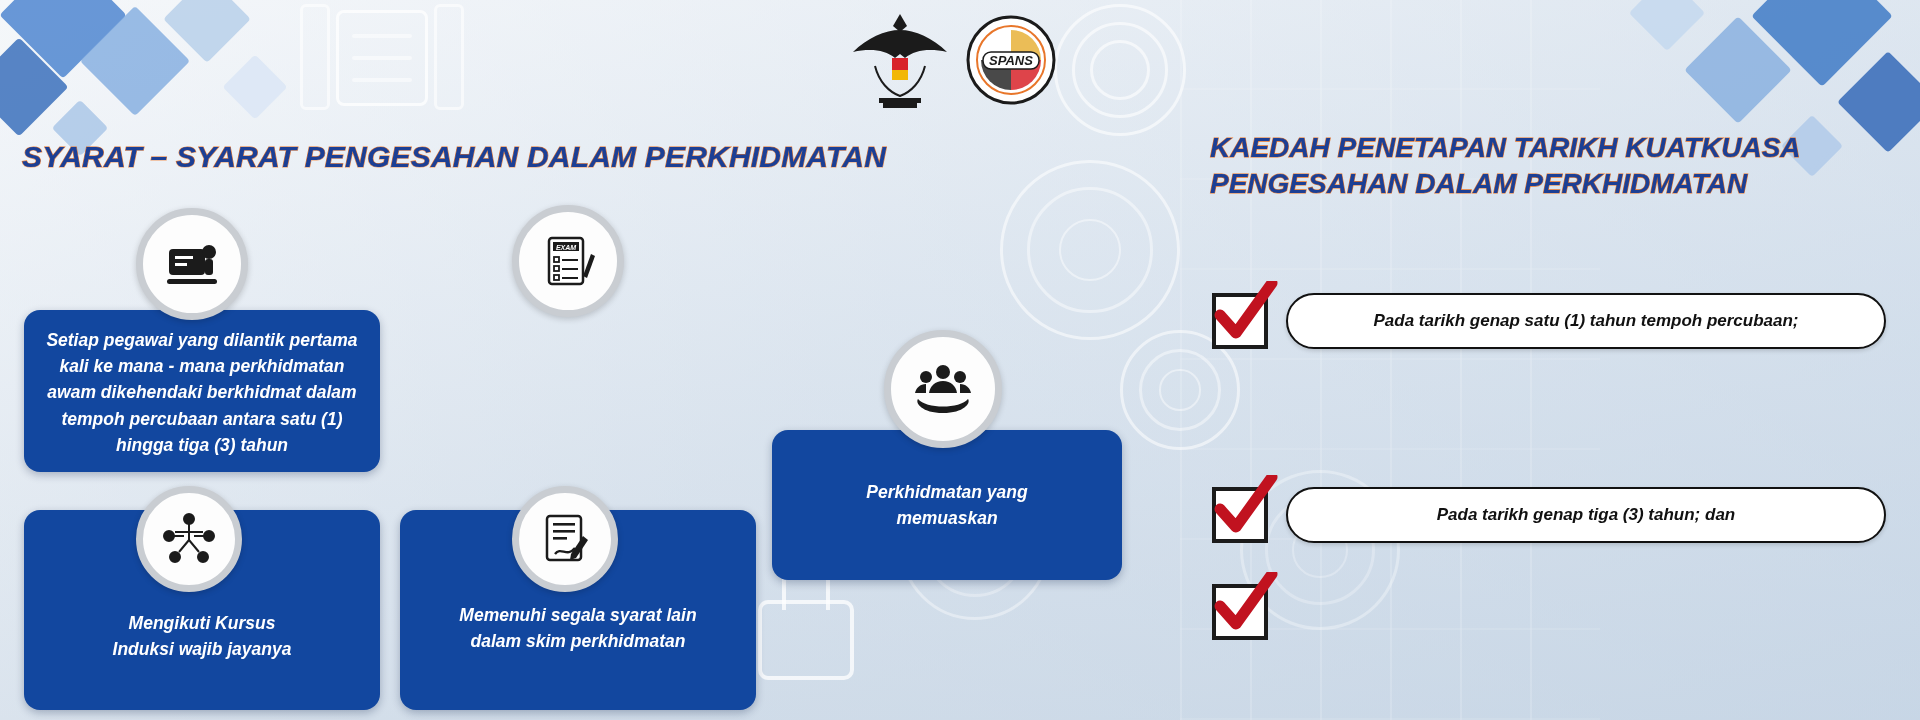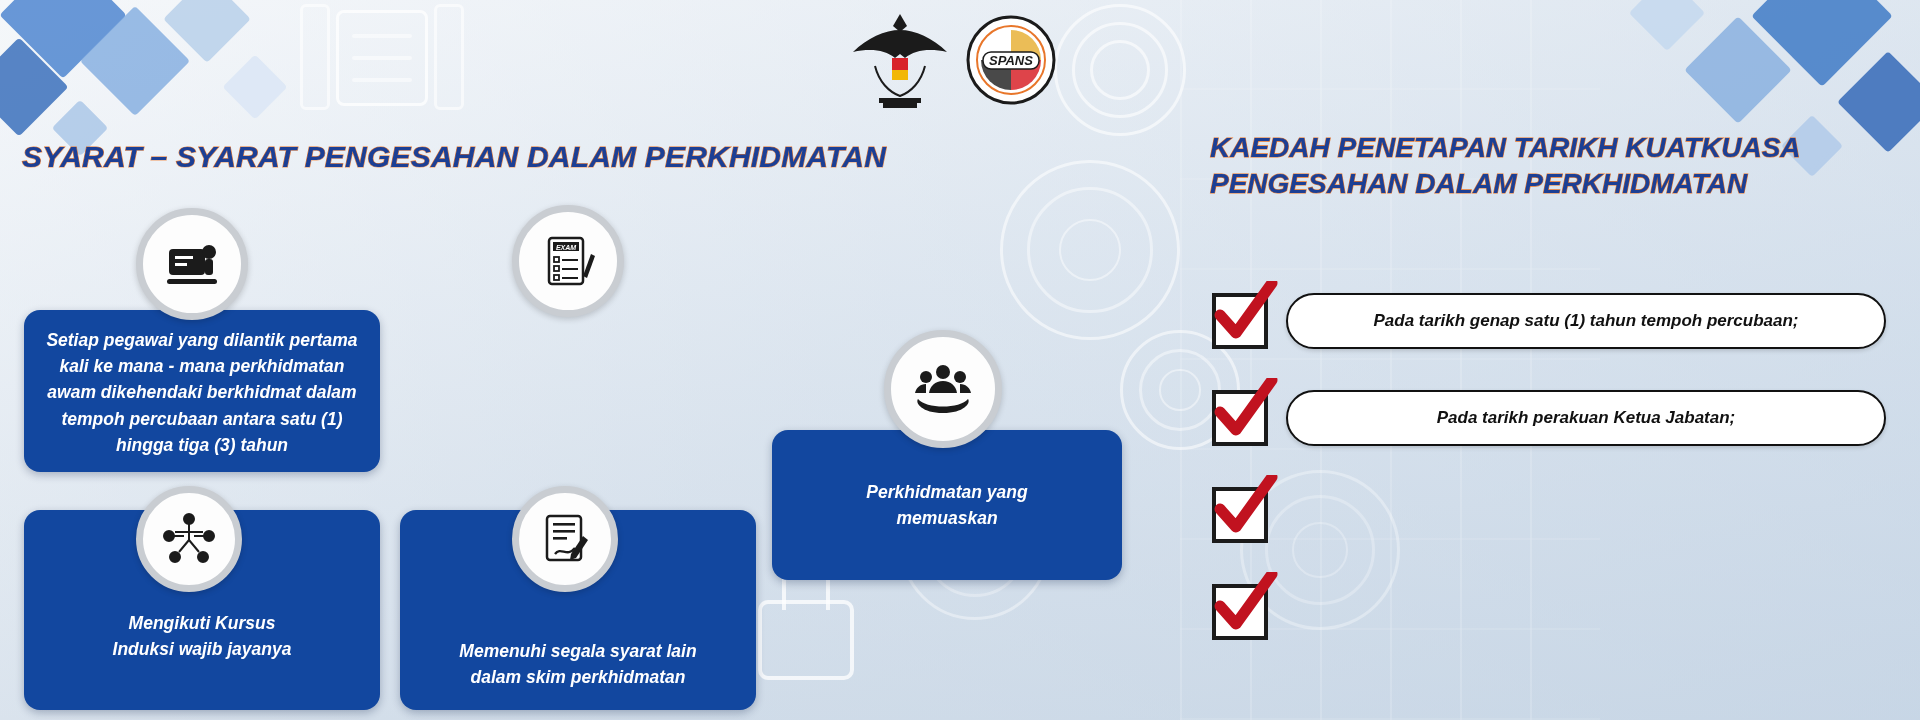--- a/index.html
+++ b/index.html
@@ -233,21 +233,21 @@
       <path d="M15 22 h28"></path>
       <path d="M29 30 l-10 12 M29 30 l10 12"></path>
       <circle cx="9" cy="26" r="5" fill="#1b1b1b"></circle>
       <circle cx="49" cy="26" r="5" fill="#1b1b1b"></circle>
       <circle cx="15" cy="47" r="5" fill="#1b1b1b"></circle>
       <circle cx="43" cy="47" r="5" fill="#1b1b1b"></circle>
       <path d="M14 26 H24 M34 26 H44"></path>
     </svg>
   </div>
 
-  <div class="card" style="left:400px; top:510px; width:356px; height:200px; align-items:flex-end; padding-bottom:20px;">
+  <div class="card" style="left:400px; top:510px; width:356px; height:200px; align-items:flex-end; padding-bottom:56px;">
     <span class="txt">Memenuhi segala syarat lain
 dalam skim perkhidmatan</span>
   </div>
   <div class="badge" style="left:512px; top:486px; width:106px; height:106px;">
     <svg width="56" height="58" viewBox="0 0 56 58" aria-hidden="true">
       <rect x="10" y="6" width="34" height="44" rx="3" fill="#ffffff" stroke="#1b1b1b" stroke-width="2.5"></rect>
       <rect x="16" y="13" width="22" height="2.6" fill="#1b1b1b"></rect>
       <rect x="16" y="20" width="22" height="2.6" fill="#1b1b1b"></rect>
       <rect x="16" y="27" width="14" height="2.6" fill="#1b1b1b"></rect>
       <path d="M18 44 C24 36 30 48 38 38" stroke="#1b1b1b" stroke-width="2.4" fill="none"></path>
@@ -275,37 +275,30 @@
     <div class="checkbox">
       <svg width="70" height="62" viewBox="0 0 70 62" style="position:absolute; left:-6px; top:-16px;" aria-hidden="true">
         <path d="M10 34 L26 52 L62 2" fill="none" stroke="#c1121f" stroke-width="11" stroke-linecap="round" stroke-linejoin="round"></path>
       </svg>
     </div>
     <div class="pill" style="width:600px;">
       <span class="txt">Pada tarikh genap satu (1) tahun tempoh percubaan;</span>
     </div>
   </div>
 
-  <div class="check-row" style="left:1212px; top:390px; width:680px;">
-    <div class="checkbox">
-      <svg width="70" height="62" viewBox="0 0 70 62" style="position:absolute; left:-6px; top:-16px;" aria-hidden="true">
-        <path d="M10 34 L26 52 L62 2" fill="none" stroke="#c1121f" stroke-width="11" stroke-linecap="round" stroke-linejoin="round"></path>
-      </svg>
-    </div>
-    <div class="pill" style="width:600px;">
-      <span class="txt">Pada tarikh perakuan Ketua Jabatan;</span>
-    </div>
-  </div>
 
   <div class="check-row" style="left:1212px; top:487px; width:680px;">
     <div class="checkbox">
       <svg width="70" height="62" viewBox="0 0 70 62" style="position:absolute; left:-6px; top:-16px;" aria-hidden="true">
         <path d="M10 34 L26 52 L62 2" fill="none" stroke="#c1121f" stroke-width="11" stroke-linecap="round" stroke-linejoin="round"></path>
       </svg>
     </div>
+    <div class="pill" style="width:600px;">
+      <span class="txt">Pada tarikh genap tiga (3) tahun; dan</span>
+    </div>
   </div>
 
   <div class="check-row" style="left:1212px; top:584px; width:690px;">
     <div class="checkbox">
       <svg width="70" height="62" viewBox="0 0 70 62" style="position:absolute; left:-6px; top:-16px;" aria-hidden="true">
         <path d="M10 34 L26 52 L62 2" fill="none" stroke="#c1121f" stroke-width="11" stroke-linecap="round" stroke-linejoin="round"></path>
       </svg>
     </div>
   </div>
 

